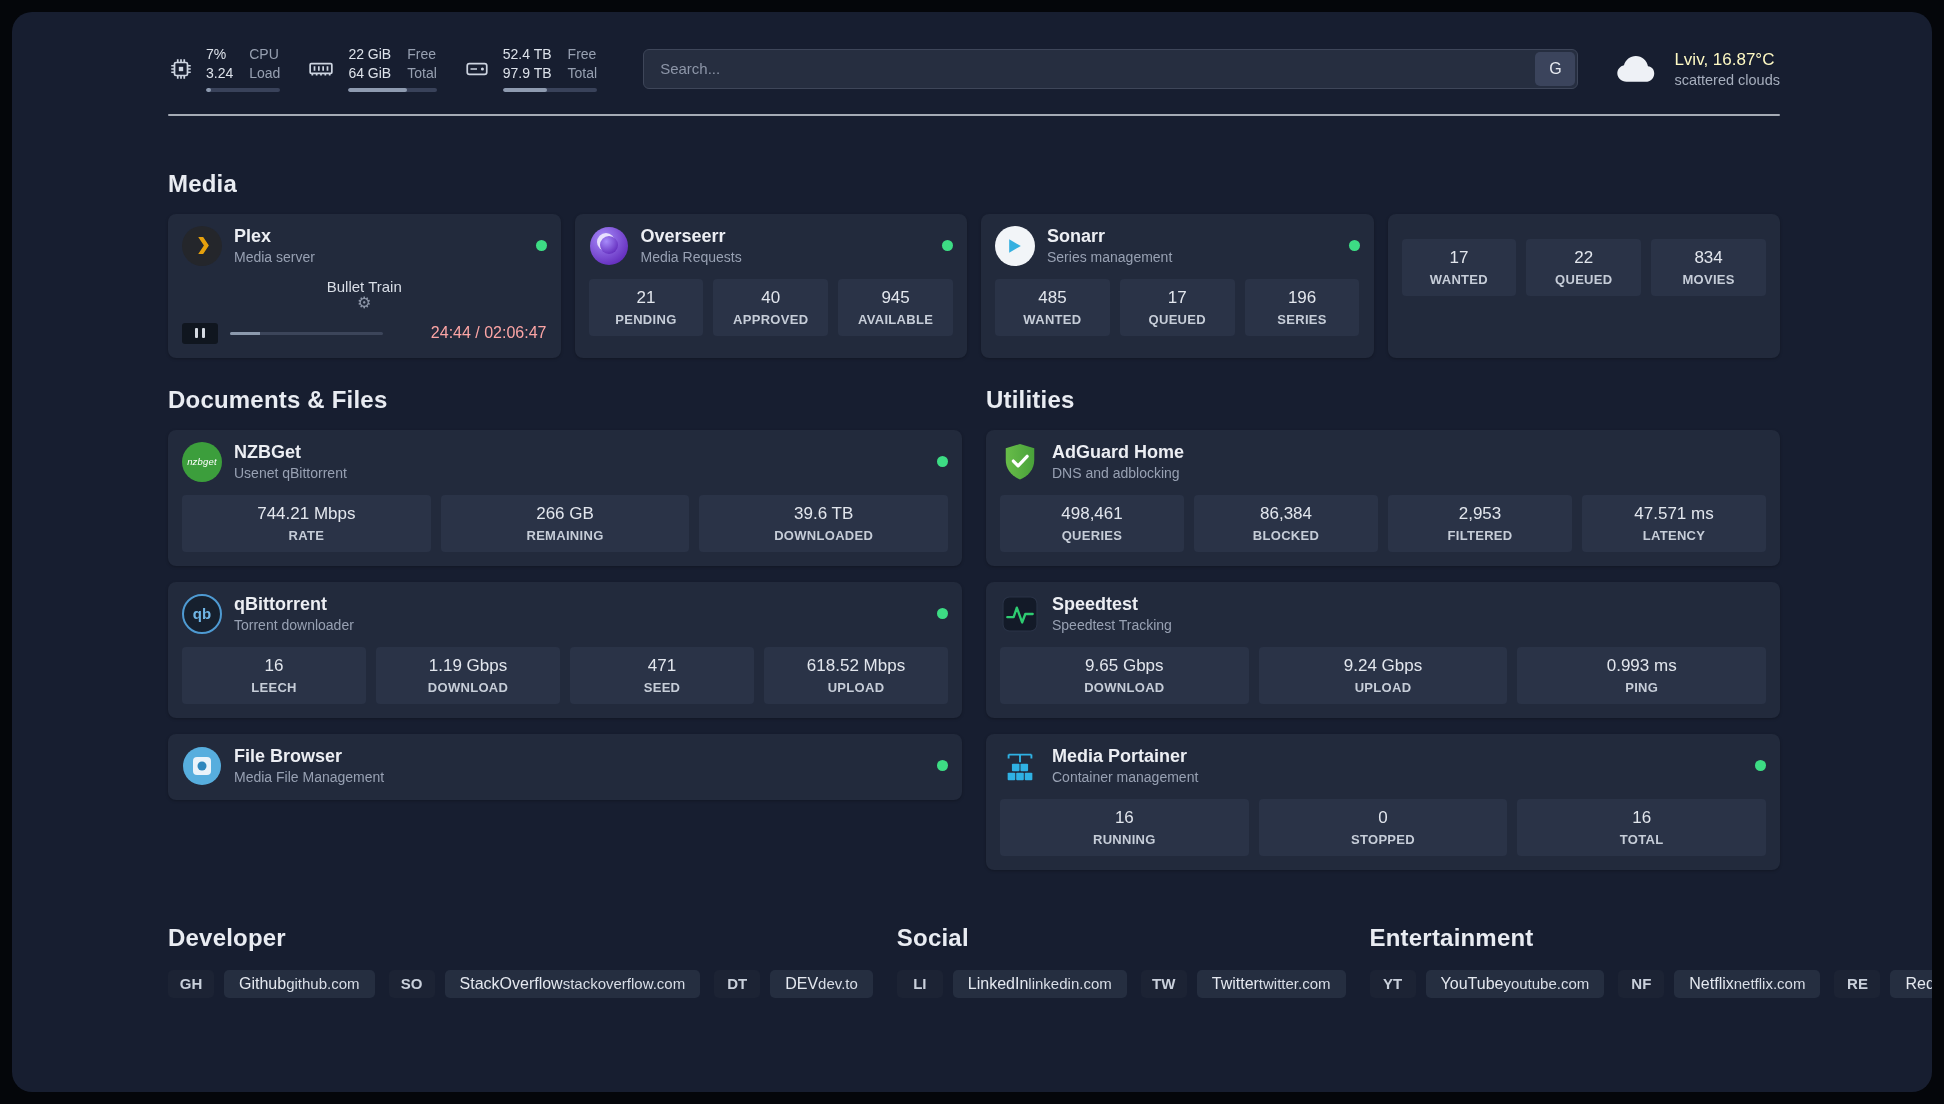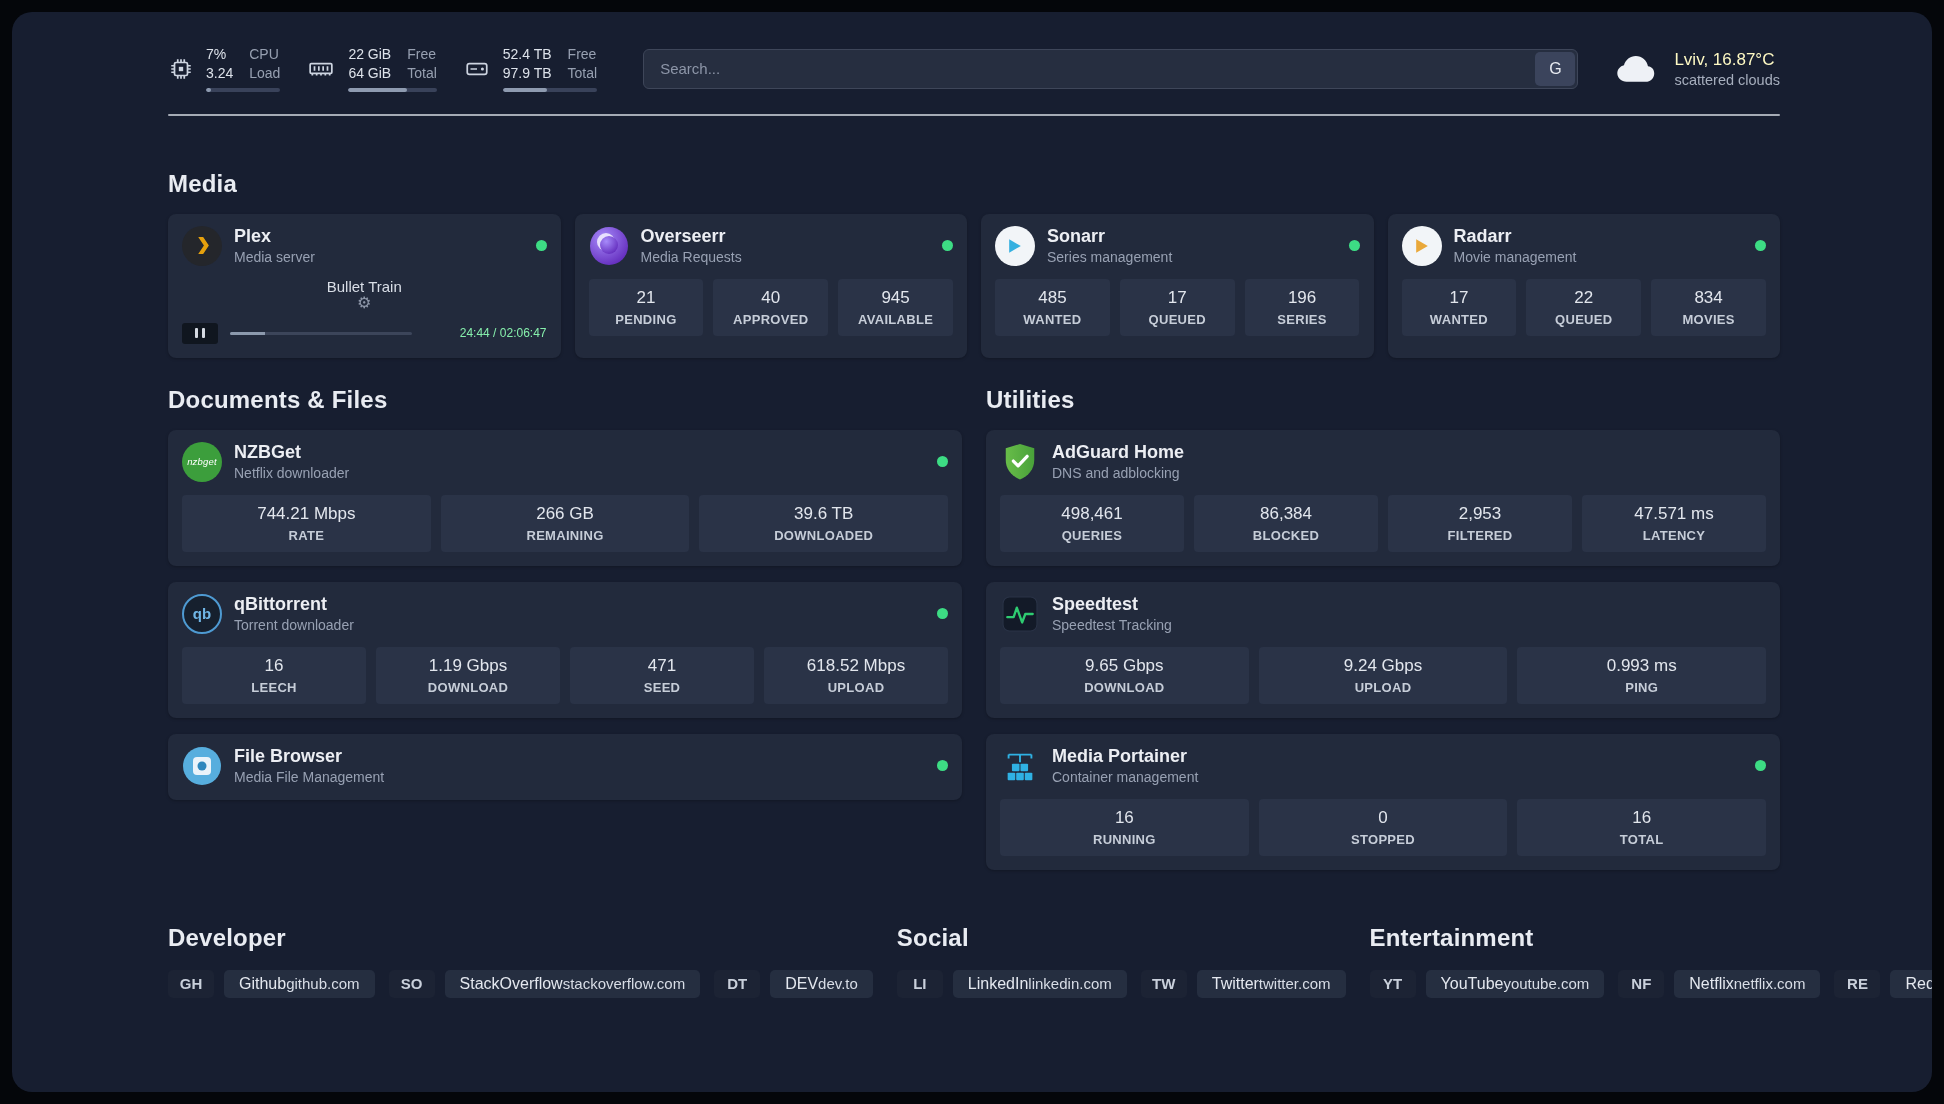--- a/index.html
+++ b/index.html
@@ -59,21 +59,21 @@
   
   .player { margin-top:12px; }
   .player-top { display:flex; align-items:center; justify-content:space-between;flex-direction:column; }
   .track-title { font-size:15px; color:#d9dee7; }
   .gear { font-size:16px; color:#8d96a8; cursor:pointer; line-height:1; }
   .player-bottom { margin-top:12px; display:flex; align-items:center; gap:12px; }
   .pause { width:36px; height:21px; background:#10161f; border-radius:3px; display:flex; align-items:center; justify-content:center; gap:4px; cursor:pointer; flex:none; }
   .pause i { display:block; width:3px; height:10px; background:#d5dae2; border-radius:1px; }
   .bar-track { flex:1; height:3px; background:#3c455a; border-radius:2px; overflow:hidden; }
   .bar-track i { display:block; height:100%; background:#8c99ad; }
-  .time { font-size:12px; color:#86efac; white-space:nowrap;margin-left:36px; }
+  .time { font-size:16px; color:#fca5a5; white-space:nowrap;margin-left:36px; }
 
   
   .two-col { margin-top:28px; display:grid; grid-template-columns:1fr 1fr; gap:24px; }
   .col-title { margin-bottom:16px; }
   .card-stack { display:flex; flex-direction:column; gap:16px; }
 
   
   .bookmarks { margin-top:54px; display:grid; grid-template-columns:repeat(3,1fr); gap:24px; }
   .bm-list { margin-top:18px; display:flex; flex-direction:row; gap:14px; }
   .bm-row { display:flex; align-items:stretch; gap:10px; cursor:pointer; }
@@ -273,32 +273,20 @@
           <div class="l">QUEUED</div>
         </div>
         <div class="stat">
           <div class="v">196</div>
           <div class="l">SERIES</div>
         </div>
       </div>
     </div>
 
     <div class="card">
-      <div class="card-head">
-        <div class="icon circ white-bg">
-          <svg width="20" height="20" viewBox="0 0 24 24">
-                <path d="M5 4l14 8-14 8z" fill="#e9a83a"></path>
-              </svg>
-        </div>
-        <div class="names">
-          <div class="name">Radarr</div>
-          <div class="desc">Movie management</div>
-        </div>
-        <span class="dot"></span>
-      </div>
       <div class="stats">
         <div class="stat">
           <div class="v">17</div>
           <div class="l">WANTED</div>
         </div>
         <div class="stat">
           <div class="v">22</div>
           <div class="l">QUEUED</div>
         </div>
         <div class="stat">
@@ -315,21 +303,21 @@
       <div class="section-title col-title">Documents &amp; Files</div>
       <div class="card-stack">
 
         <div class="card">
           <div class="card-head">
             <div class="icon circ nzb-bg">
               <span class="nzb-txt">nzbget</span>
             </div>
             <div class="names">
               <div class="name">NZBGet</div>
-              <div class="desc">Netflix downloader</div>
+              <div class="desc">Usenet qBittorrent</div>
             </div>
             <span class="dot"></span>
           </div>
           <div class="stats">
             <div class="stat">
               <div class="v">744.21 Mbps</div>
               <div class="l">RATE</div>
             </div>
             <div class="stat">
               <div class="v">266 GB</div>

